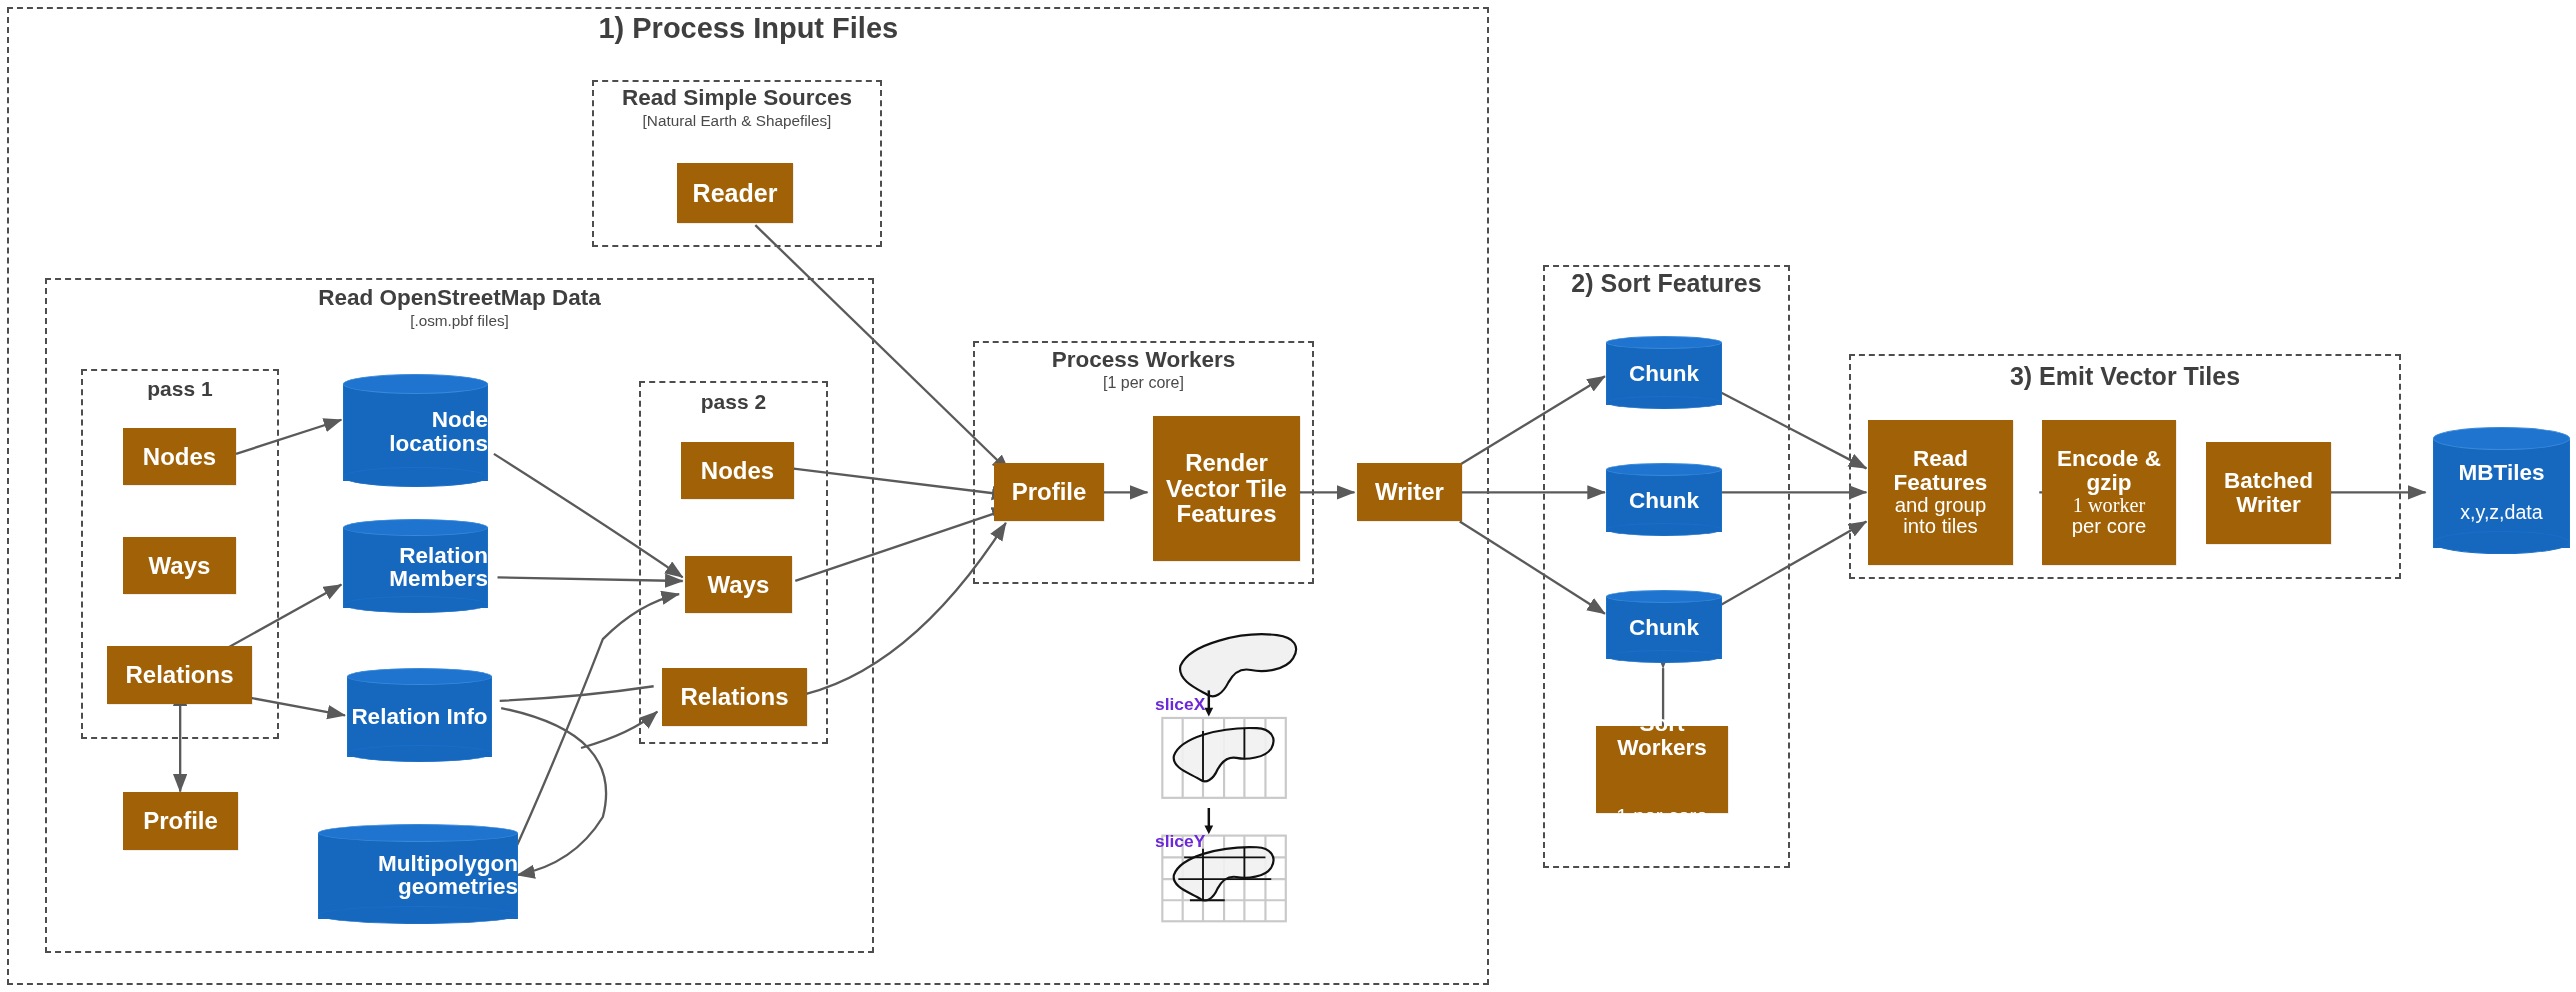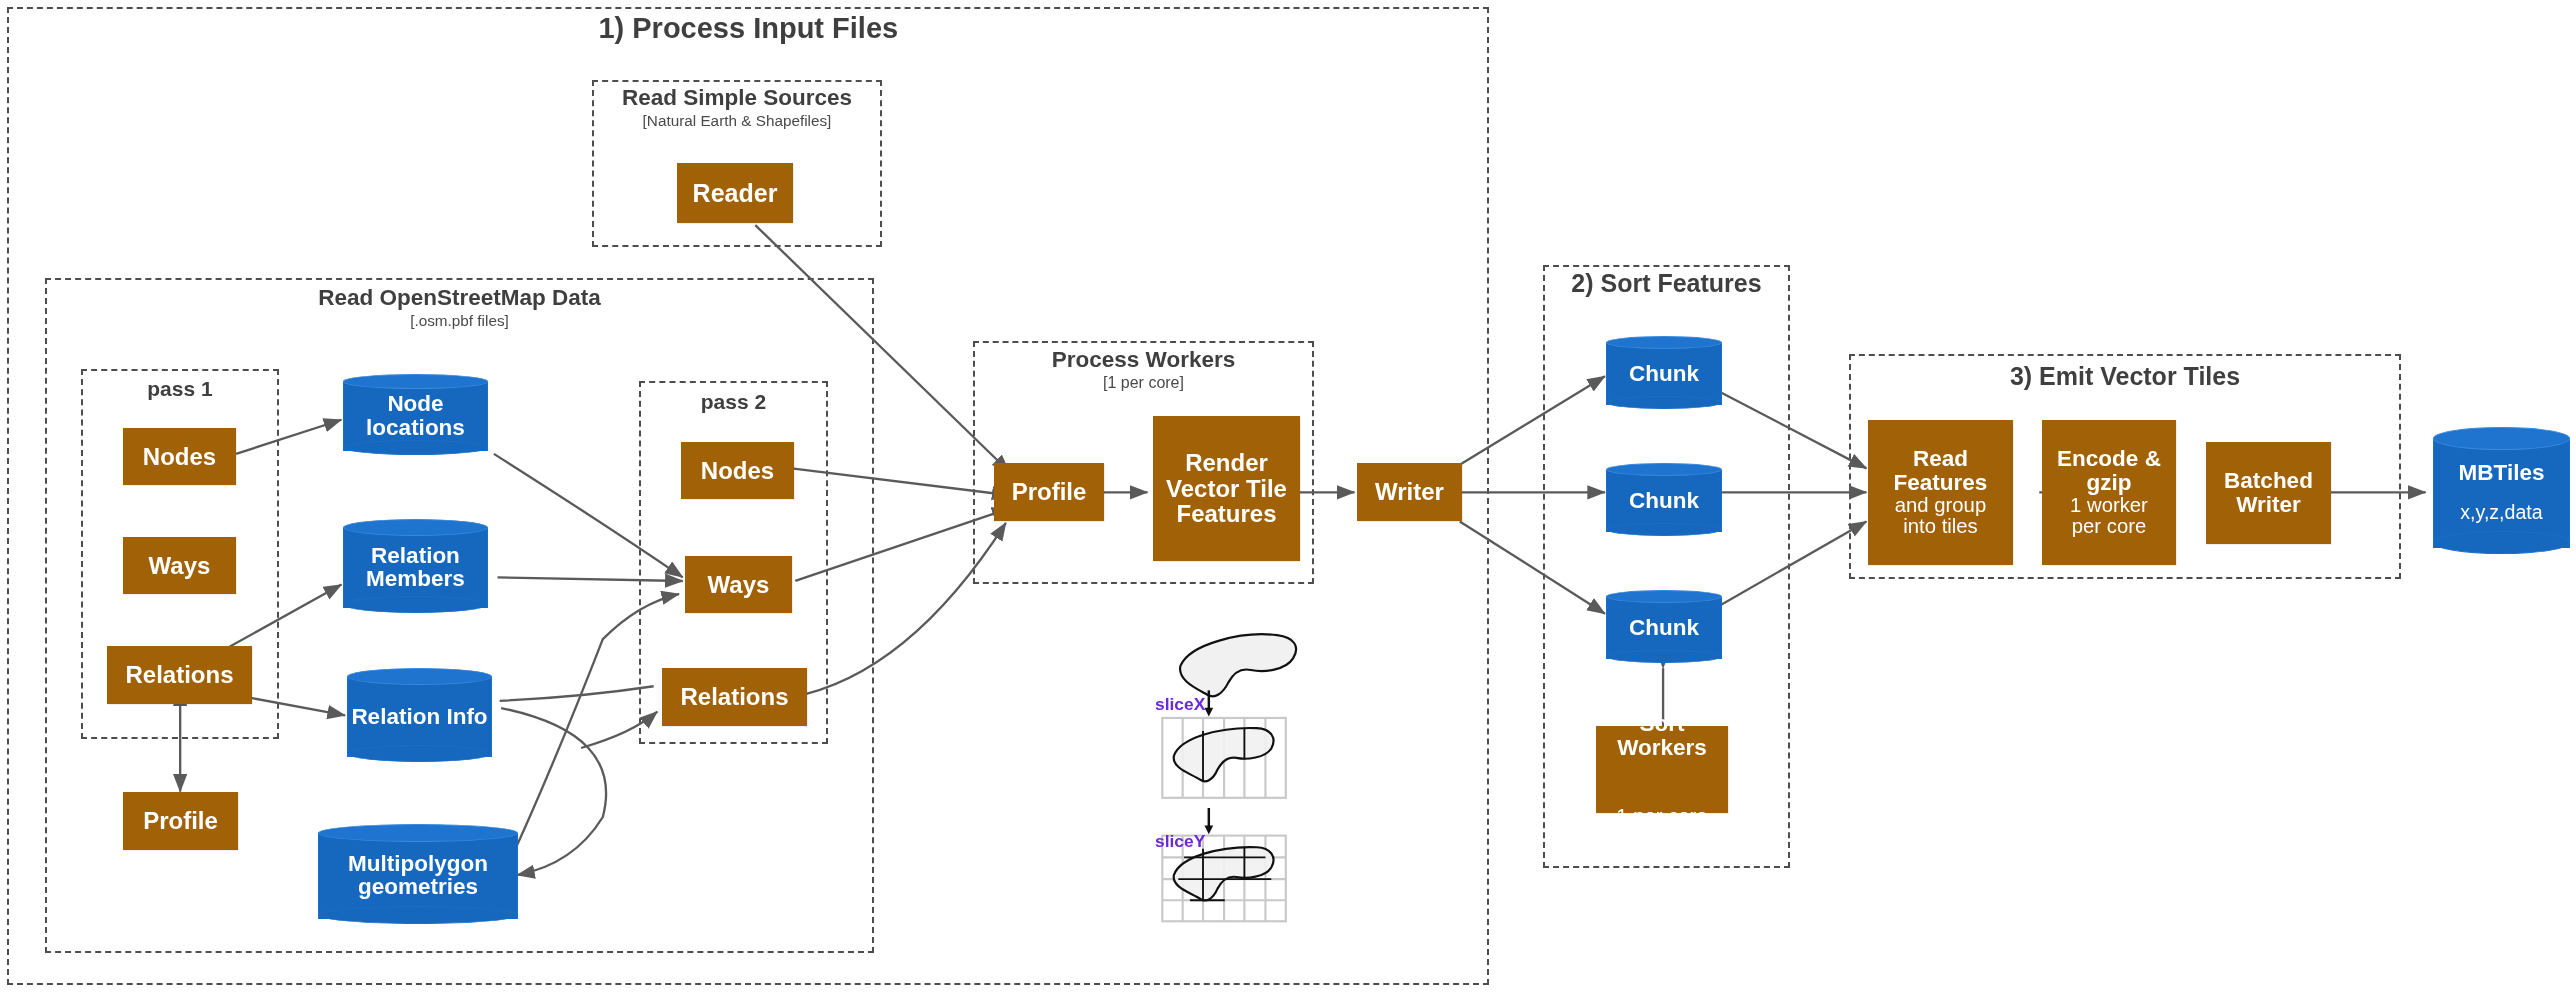--- a/index.html
+++ b/index.html
@@ -103,21 +103,21 @@
   .cyl .label {
     position: absolute;
     left: 0; right: 0;
     top: 0; bottom: 0;
     display: flex;
     flex-direction: column;
     align-items: center;
     justify-content: center;
     color: #ffffff;
     font-weight: bold;
-    text-align: center;
+    text-align: right;
     line-height: 1.06;
     z-index: 3;
     padding-top: 2.9px;
   }
   .cyl .label .sub {
     font-weight: normal;
     display: block;
   }
   
   .slice-wrap {
@@ -276,29 +276,29 @@
   </div>
 
   <div class="node" style="left:1868px; top:420px; width:145px; height:145px; font-size:22.5px; padding:0 2.9px;">
     <span>Read Features</span>
     <span class="sub" style="font-size:20.3px;">and group</span>
     <span class="sub" style="font-size:20.3px;">into tiles</span>
   </div>
 
   <div class="node" style="left:2042px; top:420px; width:134px; height:145px; font-size:22.5px; padding:0 2.9px;">
     <span>Encode &amp; gzip</span>
-    <span class="sub" style="font-size:20.3px;">1 worker</span>
+    <span class="sub" style="font-size:20.3px;font-family:Liberation Serif, serif;">1 worker</span>
     <span class="sub" style="font-size:20.3px;">per core</span>
   </div>
 
   <div class="node" style="left:2206px; top:442px; width:125px; height:102px; font-size:22.5px; padding:0 2.9px;">
     <span>Batched Writer</span>
   </div>
 
-  <div class="cyl" style="left:343px; top:374px; width:145px; height:81px;">
+  <div class="cyl" style="left:343px; top:374px; width:145px; height:113px;">
     <div class="body"></div>
     <div class="bot"></div>
     <div class="top"></div>
     <div class="label" style="font-size:22.5px;">Node locations</div>
   </div>
 
   <div class="cyl" style="left:343px; top:519px; width:145px; height:94px;">
     <div class="body"></div>
     <div class="bot"></div>
     <div class="top"></div>

